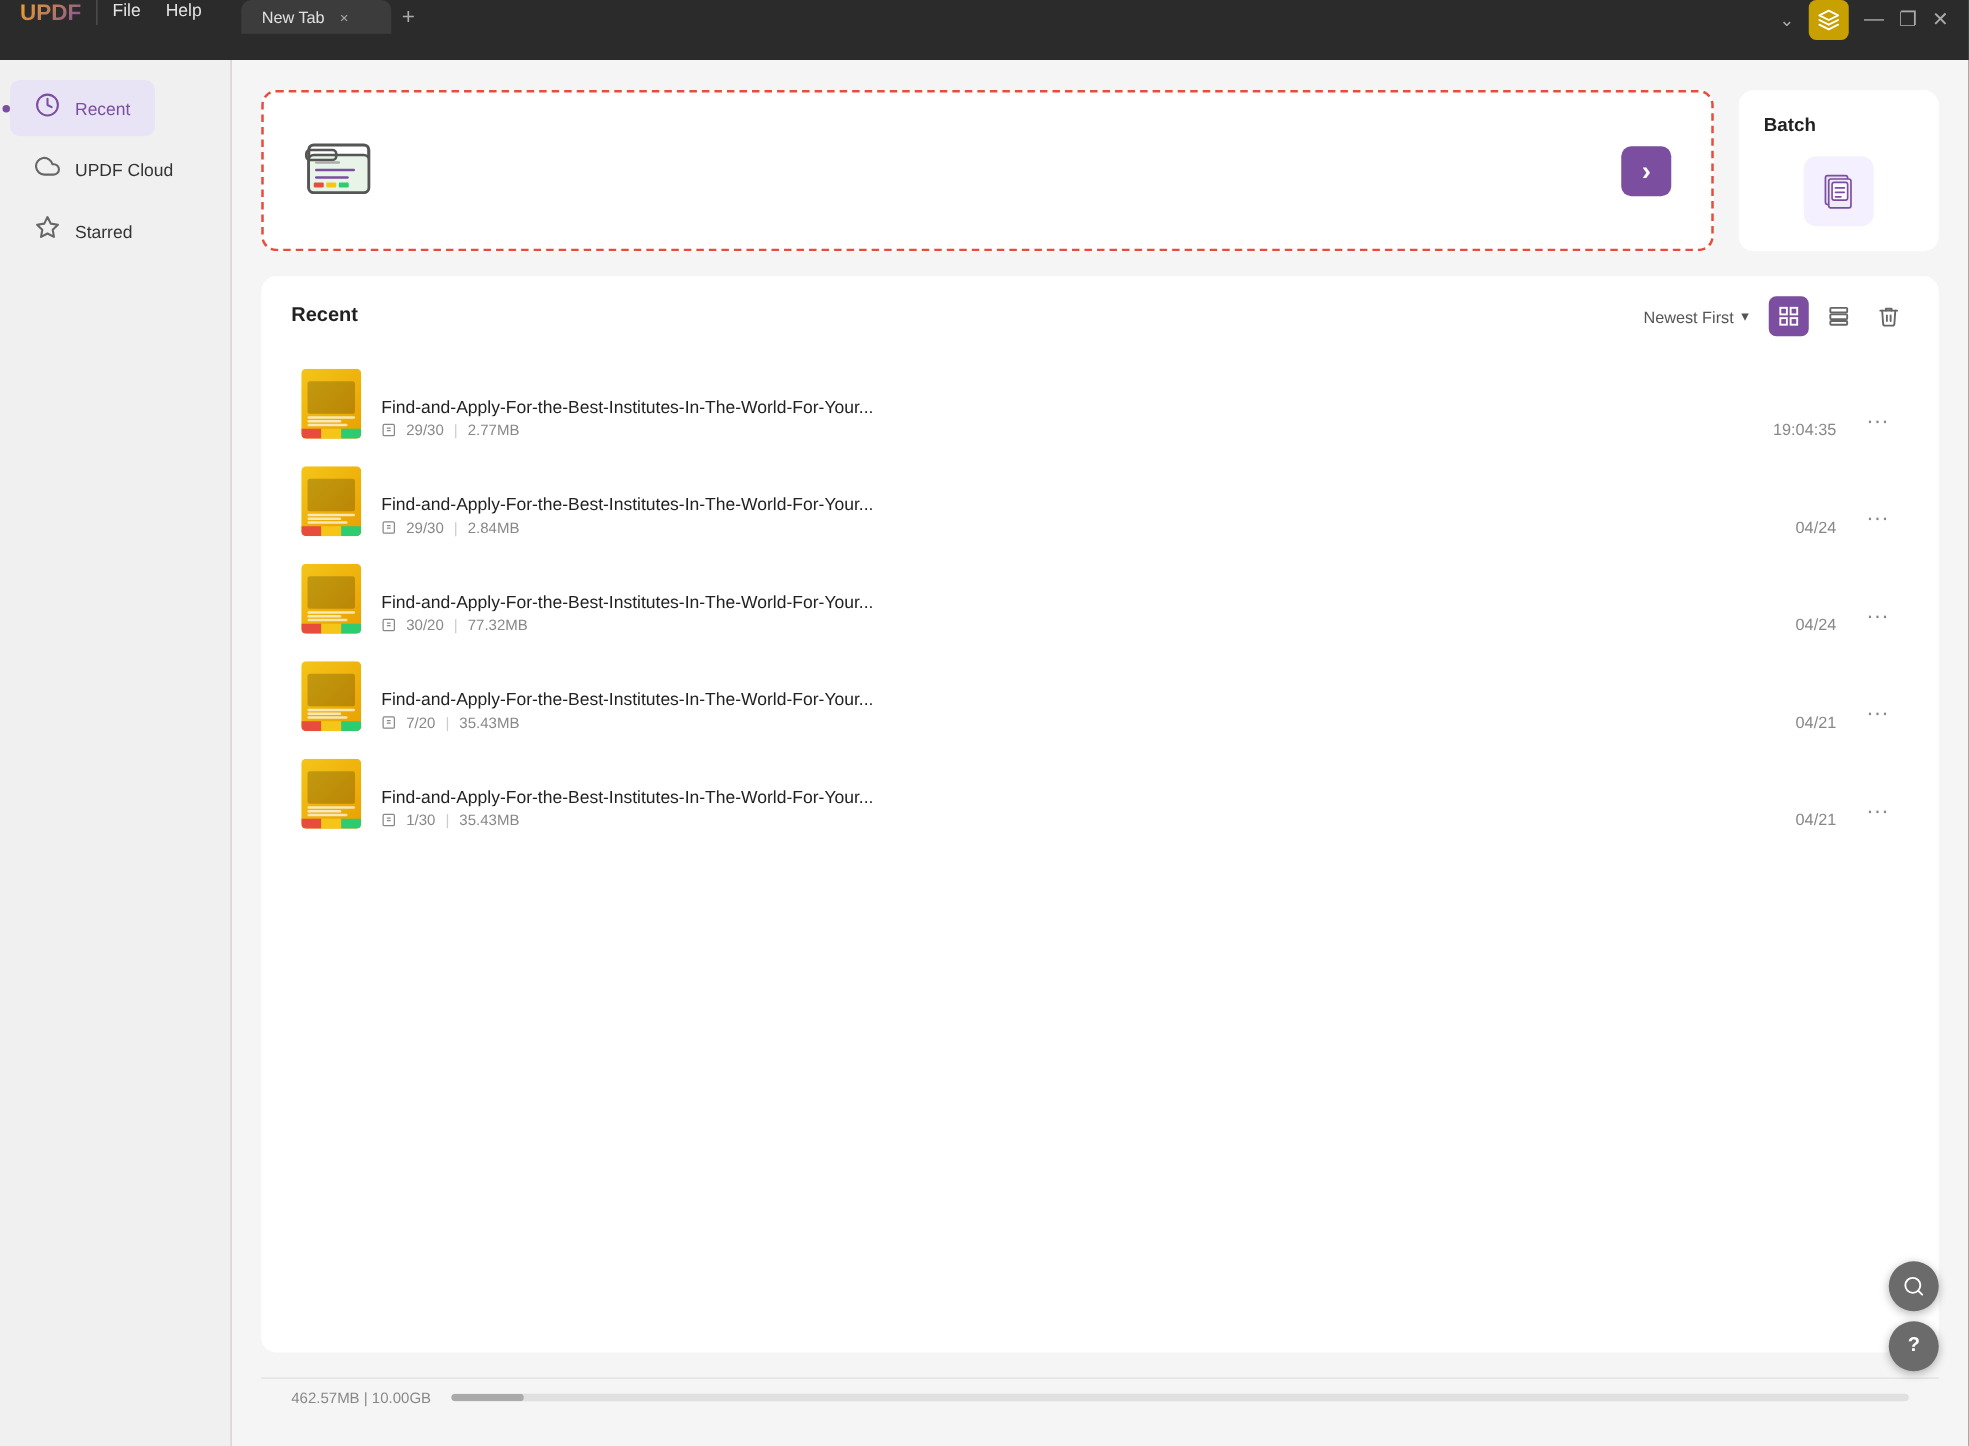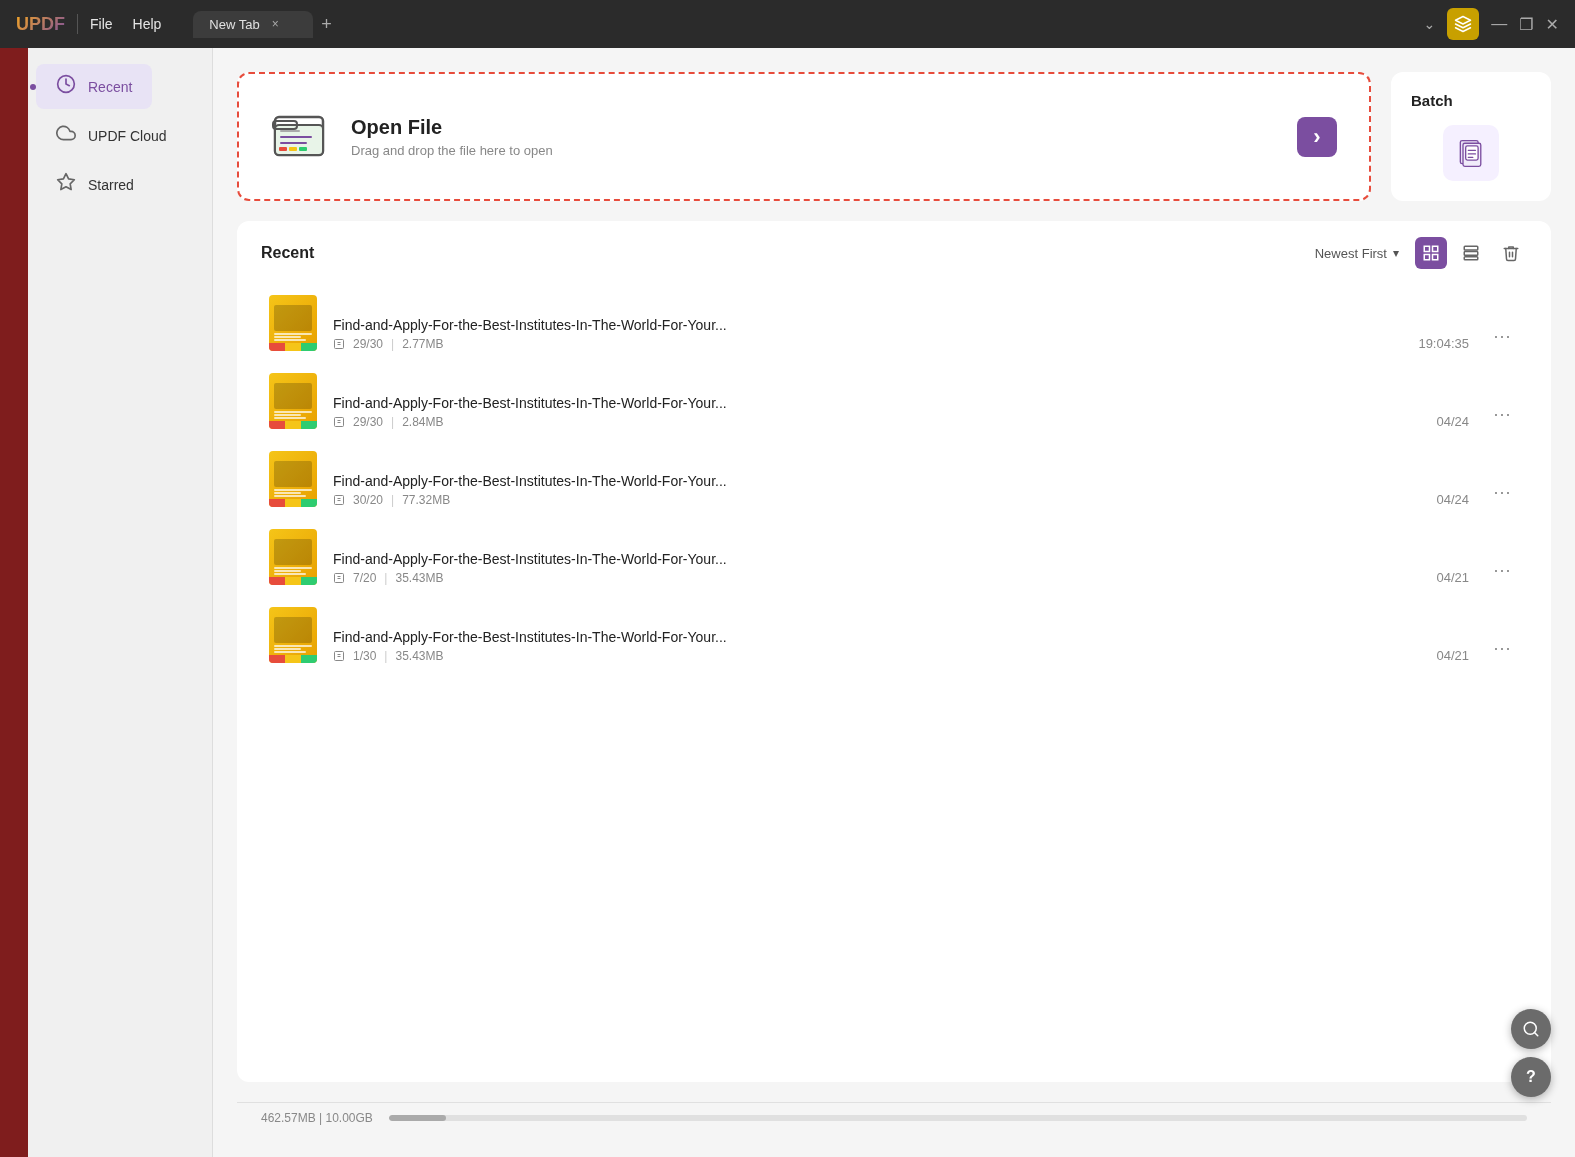--- a/index.html
+++ b/index.html
@@ -7,21 +7,21 @@
       width: 1575px;
       height: 1157px;
       background: #2b2b2b;
       font-family: -apple-system, BlinkMacSystemFont, 'Segoe UI', sans-serif;
       overflow: hidden;
     }
 
     
     .titlebar {
       display: flex;
-      align-items: center;
+      align-items: flex-start;
       background: #2b2b2b;
       height: 48px;
       padding: 0 16px;
       gap: 12px;
     }
     .titlebar-logo {
       display: flex;
       align-items: center;
       gap: 6px;
     }
@@ -89,21 +89,20 @@
       cursor: pointer;
       font-size: 16px;
       color: #aaa;
     }
 
     
     .main-container {
       display: flex;
       height: calc(1157px - 48px);
       background: #7f1d1d;
-      padding-left: 28px;
     }
 
     
     .sidebar {
       width: 185px;
       background: #f0f0f0;
       padding: 16px 0;
       display: flex;
       flex-direction: column;
       gap: 4px;
@@ -488,24 +487,20 @@
             <rect x="4" y="18" width="48" height="30" rx="4" fill="#e8f4e8" stroke="#555" stroke-width="2"></rect>
             <rect x="2" y="14" width="24" height="8" rx="3" fill="none" stroke="#555" stroke-width="2"></rect>
             <line x1="10" y1="30" x2="40" y2="30" stroke="#7b4ea0" stroke-width="2" stroke-linecap="round"></line>
             <line x1="10" y1="36" x2="35" y2="36" stroke="#7b4ea0" stroke-width="2" stroke-linecap="round"></line>
             <line x1="10" y1="24" x2="28" y2="24" stroke="#aaa" stroke-width="2" stroke-linecap="round"></line>
 
             <rect x="8" y="40" width="8" height="4" rx="1" fill="#e74c3c"></rect>
             <rect x="18" y="40" width="8" height="4" rx="1" fill="#f5c518"></rect>
             <rect x="28" y="40" width="8" height="4" rx="1" fill="#2ecc71"></rect>
           </svg>
-        </div>
-        <div class="open-file-text">
-          <h2>Open File</h2>
-          <p>Drag and drop the file here to open</p>
         </div>
         <div class="open-file-arrow">
           <span style="font-size:22px;font-weight:bold;">›</span>
         </div>
       </div>
 
       <div class="batch-card">
         <span class="batch-title">Batch</span>
         <div class="batch-icon-btn">
           <svg width="36" height="36" viewBox="0 0 36 36" fill="none" xmlns="http://www.w3.org/2000/svg">

